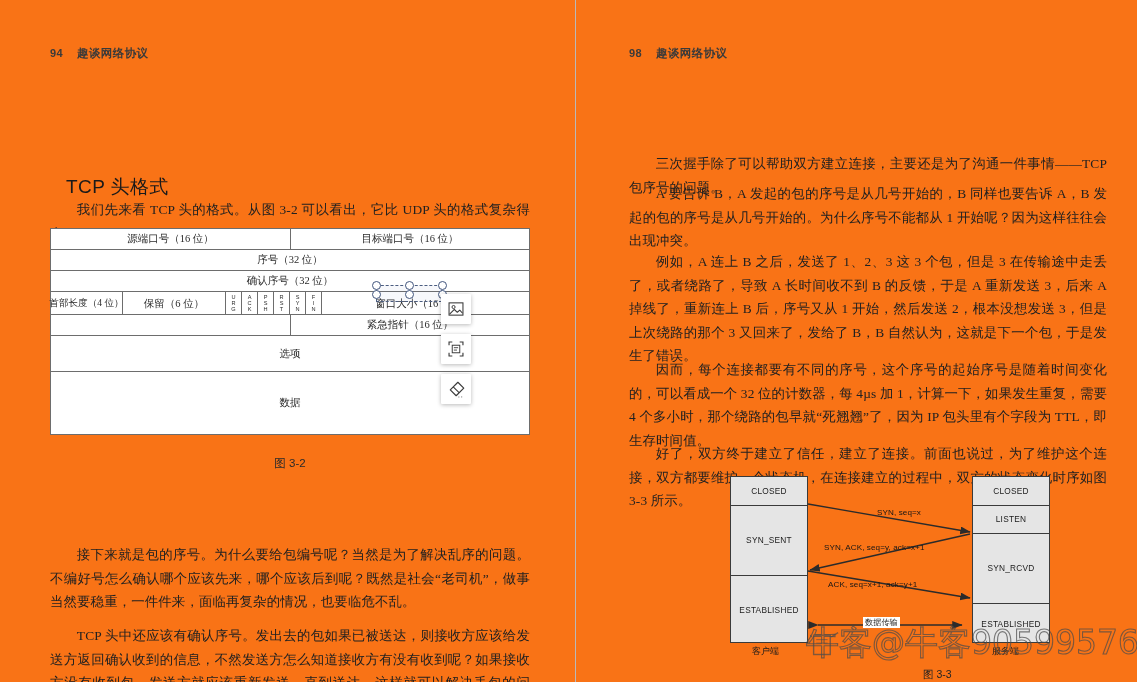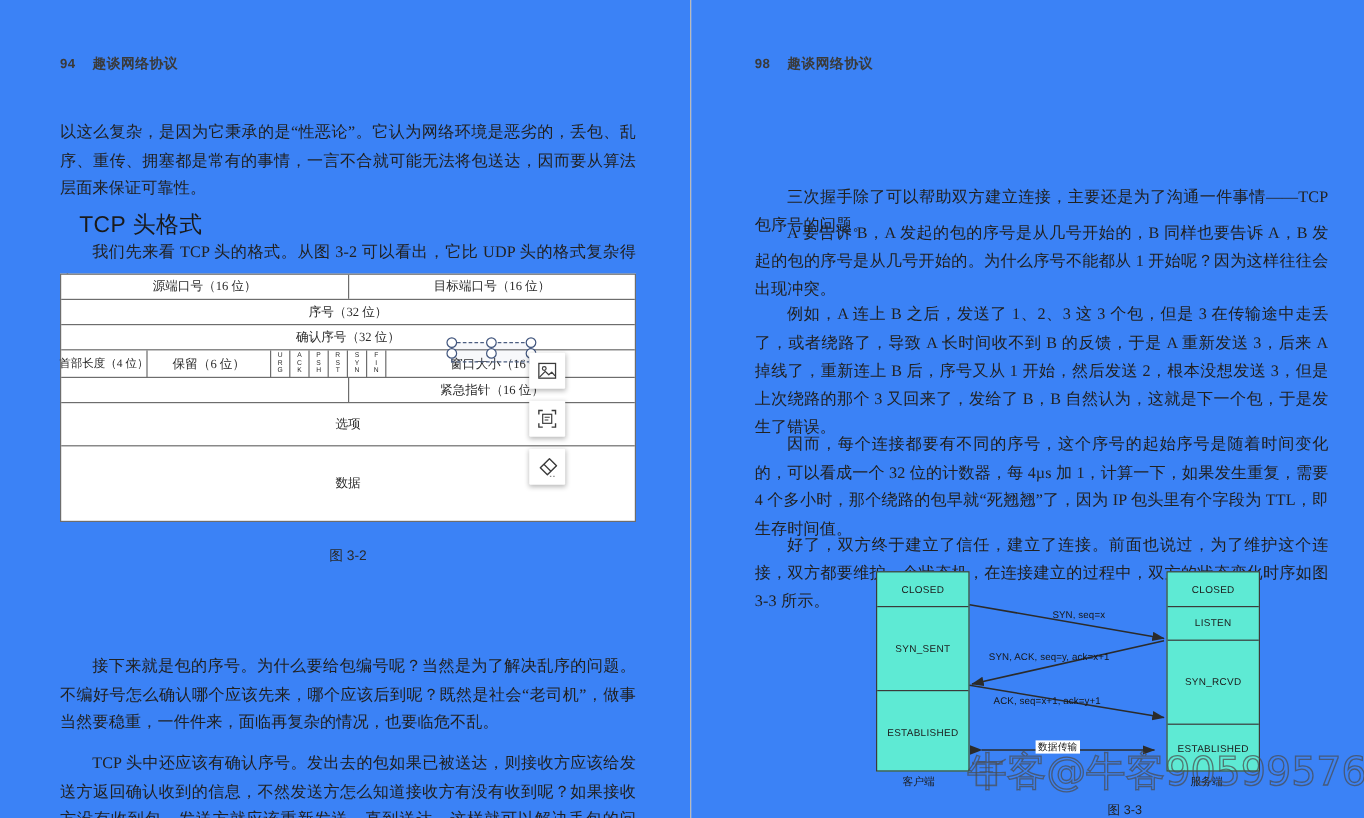--- a/index.html
+++ b/index.html
@@ -5,21 +5,21 @@
   html,body{margin:0;padding:0;}
   body{
     width:1137px;height:682px;
     background:#ffffff;
     font-family:"Liberation Serif","DejaVu Serif",serif;
     color:#1f1f1f;
     overflow:hidden;
     position:relative;
   }
   .spread{position:absolute;inset:0;display:flex;}
-  .page{position:relative;height:682px;box-sizing:border-box;background:#3b82f6;}
+  .page{position:relative;height:682px;box-sizing:border-box;background:#f97316;}
   .page-left{width:575px;padding:0;}
   .page-divider{width:1px;background:#b9b9b9;height:682px;}
   .page-right{width:561px;}
 
   .running-head{
     position:absolute;left:0;right:0;
     display:flex;align-items:baseline;gap:14px;
     font-size:11.5px;color:#3a3a3a;font-weight:bold;
     letter-spacing:.4px;
   }
@@ -85,21 +85,21 @@
   
   .toolbtn{
     position:absolute;width:30px;height:30px;background:#fff;
     box-shadow:0 1px 4px rgba(0,0,0,.28);
     display:flex;align-items:center;justify-content:center;
     border-radius:1px;
   }
 
   
   .fig33{position:absolute;left:700px;top:470px;width:380px;height:200px;}
-  .statebox{position:absolute;border:1.3px solid #3a3a3a;box-sizing:border-box;background:#5eead4;}
+  .statebox{position:absolute;border:1.3px solid #3a3a3a;box-sizing:border-box;background:#e5e5e5;}
   .stateseg{
     position:absolute;left:0;right:0;
     display:flex;align-items:center;justify-content:center;
     font-family:"Liberation Sans","DejaVu Sans",sans-serif;
     font-size:8.3px;color:#1b1b1b;letter-spacing:.25px;
     box-sizing:border-box;
   }
   .seg-div{position:absolute;left:0;right:0;height:0;border-top:1.2px solid #3a3a3a;}
   .arrowlabel{
     position:absolute;font-family:"Liberation Sans","DejaVu Sans",sans-serif;
@@ -130,21 +130,20 @@
 
 <div class="spread">
 
   <div class="page page-left">
 
     <div class="running-head" style="left:50px;top:46px;">
       <span class="rh-num">94</span>
       <span class="rh-title">趣谈网络协议</span>
     </div>
 
-    <p class="body" style="position:absolute;left:50px;top:98px;width:480px;">以这么复杂，是因为它秉承的是“性恶论”。它认为网络环境是恶劣的，丢包、乱序、重传、拥塞都是常有的事情，一言不合就可能无法将包送达，因而要从算法层面来保证可靠性。</p>
 
     <h2 class="sec" style="position:absolute;left:50px;top:158px;">TCP 头格式</h2>
 
     <p class="body indent" style="position:absolute;left:50px;top:198px;width:480px;">我们先来看 TCP 头的格式。从图 3-2 可以看出，它比 UDP 头的格式复杂得多。</p>
 
     <div class="fig32">
 
       <div class="hrow">
         <div class="hcell" style="width:240px;">源端口号（16 位）</div>
         <div class="hcell last" style="width:238px;">目标端口号（16 位）</div>

